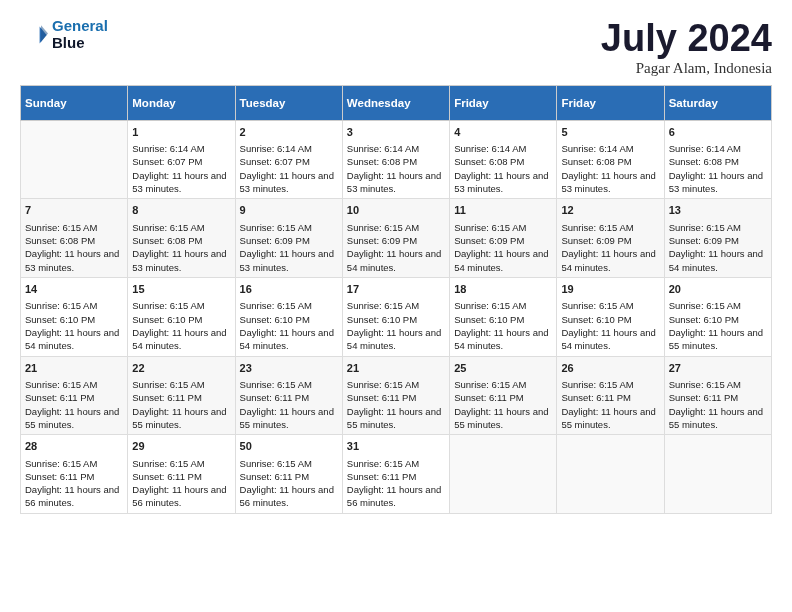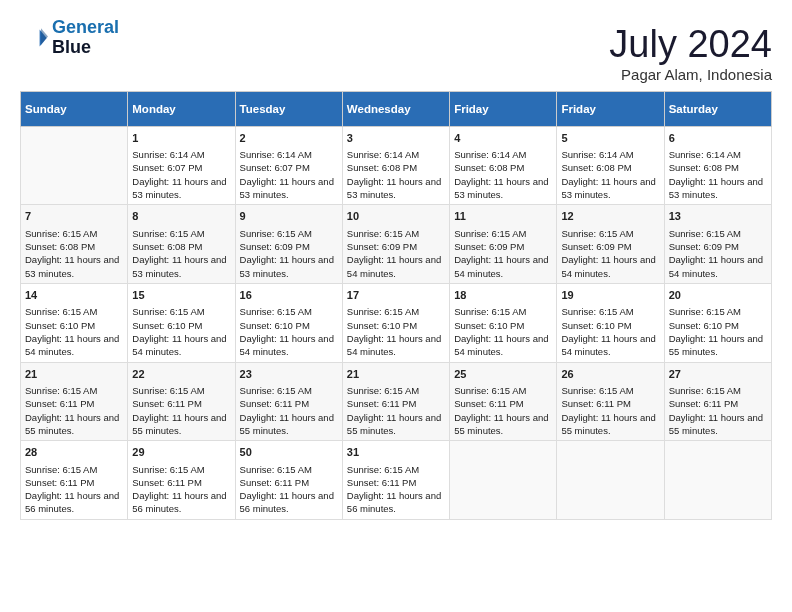--- a/index.html
+++ b/index.html
@@ -19,46 +19,46 @@
       justify-content: space-between;
       align-items: flex-start;
       margin-bottom: 8px;
     }
     .logo {
       display: flex;
       align-items: center;
       gap: 4px;
     }
     .logo-text {
-      font-size: 18px;
+      font-size: 15px;
       font-weight: bold;
       color: #1a1a2e;
       line-height: 1.1;
     }
     .logo-text span {
       color: #1a6faf;
     }
     .logo-icon {
       width: 28px;
       height: 28px;
     }
     .title-area {
       text-align: right;
     }
     .main-title {
       font-size: 38px;
-      font-weight: normal;
+      font-weight: bold;
       color: #1a1a2e;
       line-height: 1.1;
-      margin-top: 6px;
     }
     .subtitle {
       font-size: 15px;
       color: #333;
       text-align: right;
+      font-family: Liberation Serif, serif;
     }
     table {
       width: 100%;
       border-collapse: collapse;
       table-layout: fixed;
     }
     thead tr th {
       background-color: #2a6db5;
       color: #fff;
       font-size: 11.5px;

